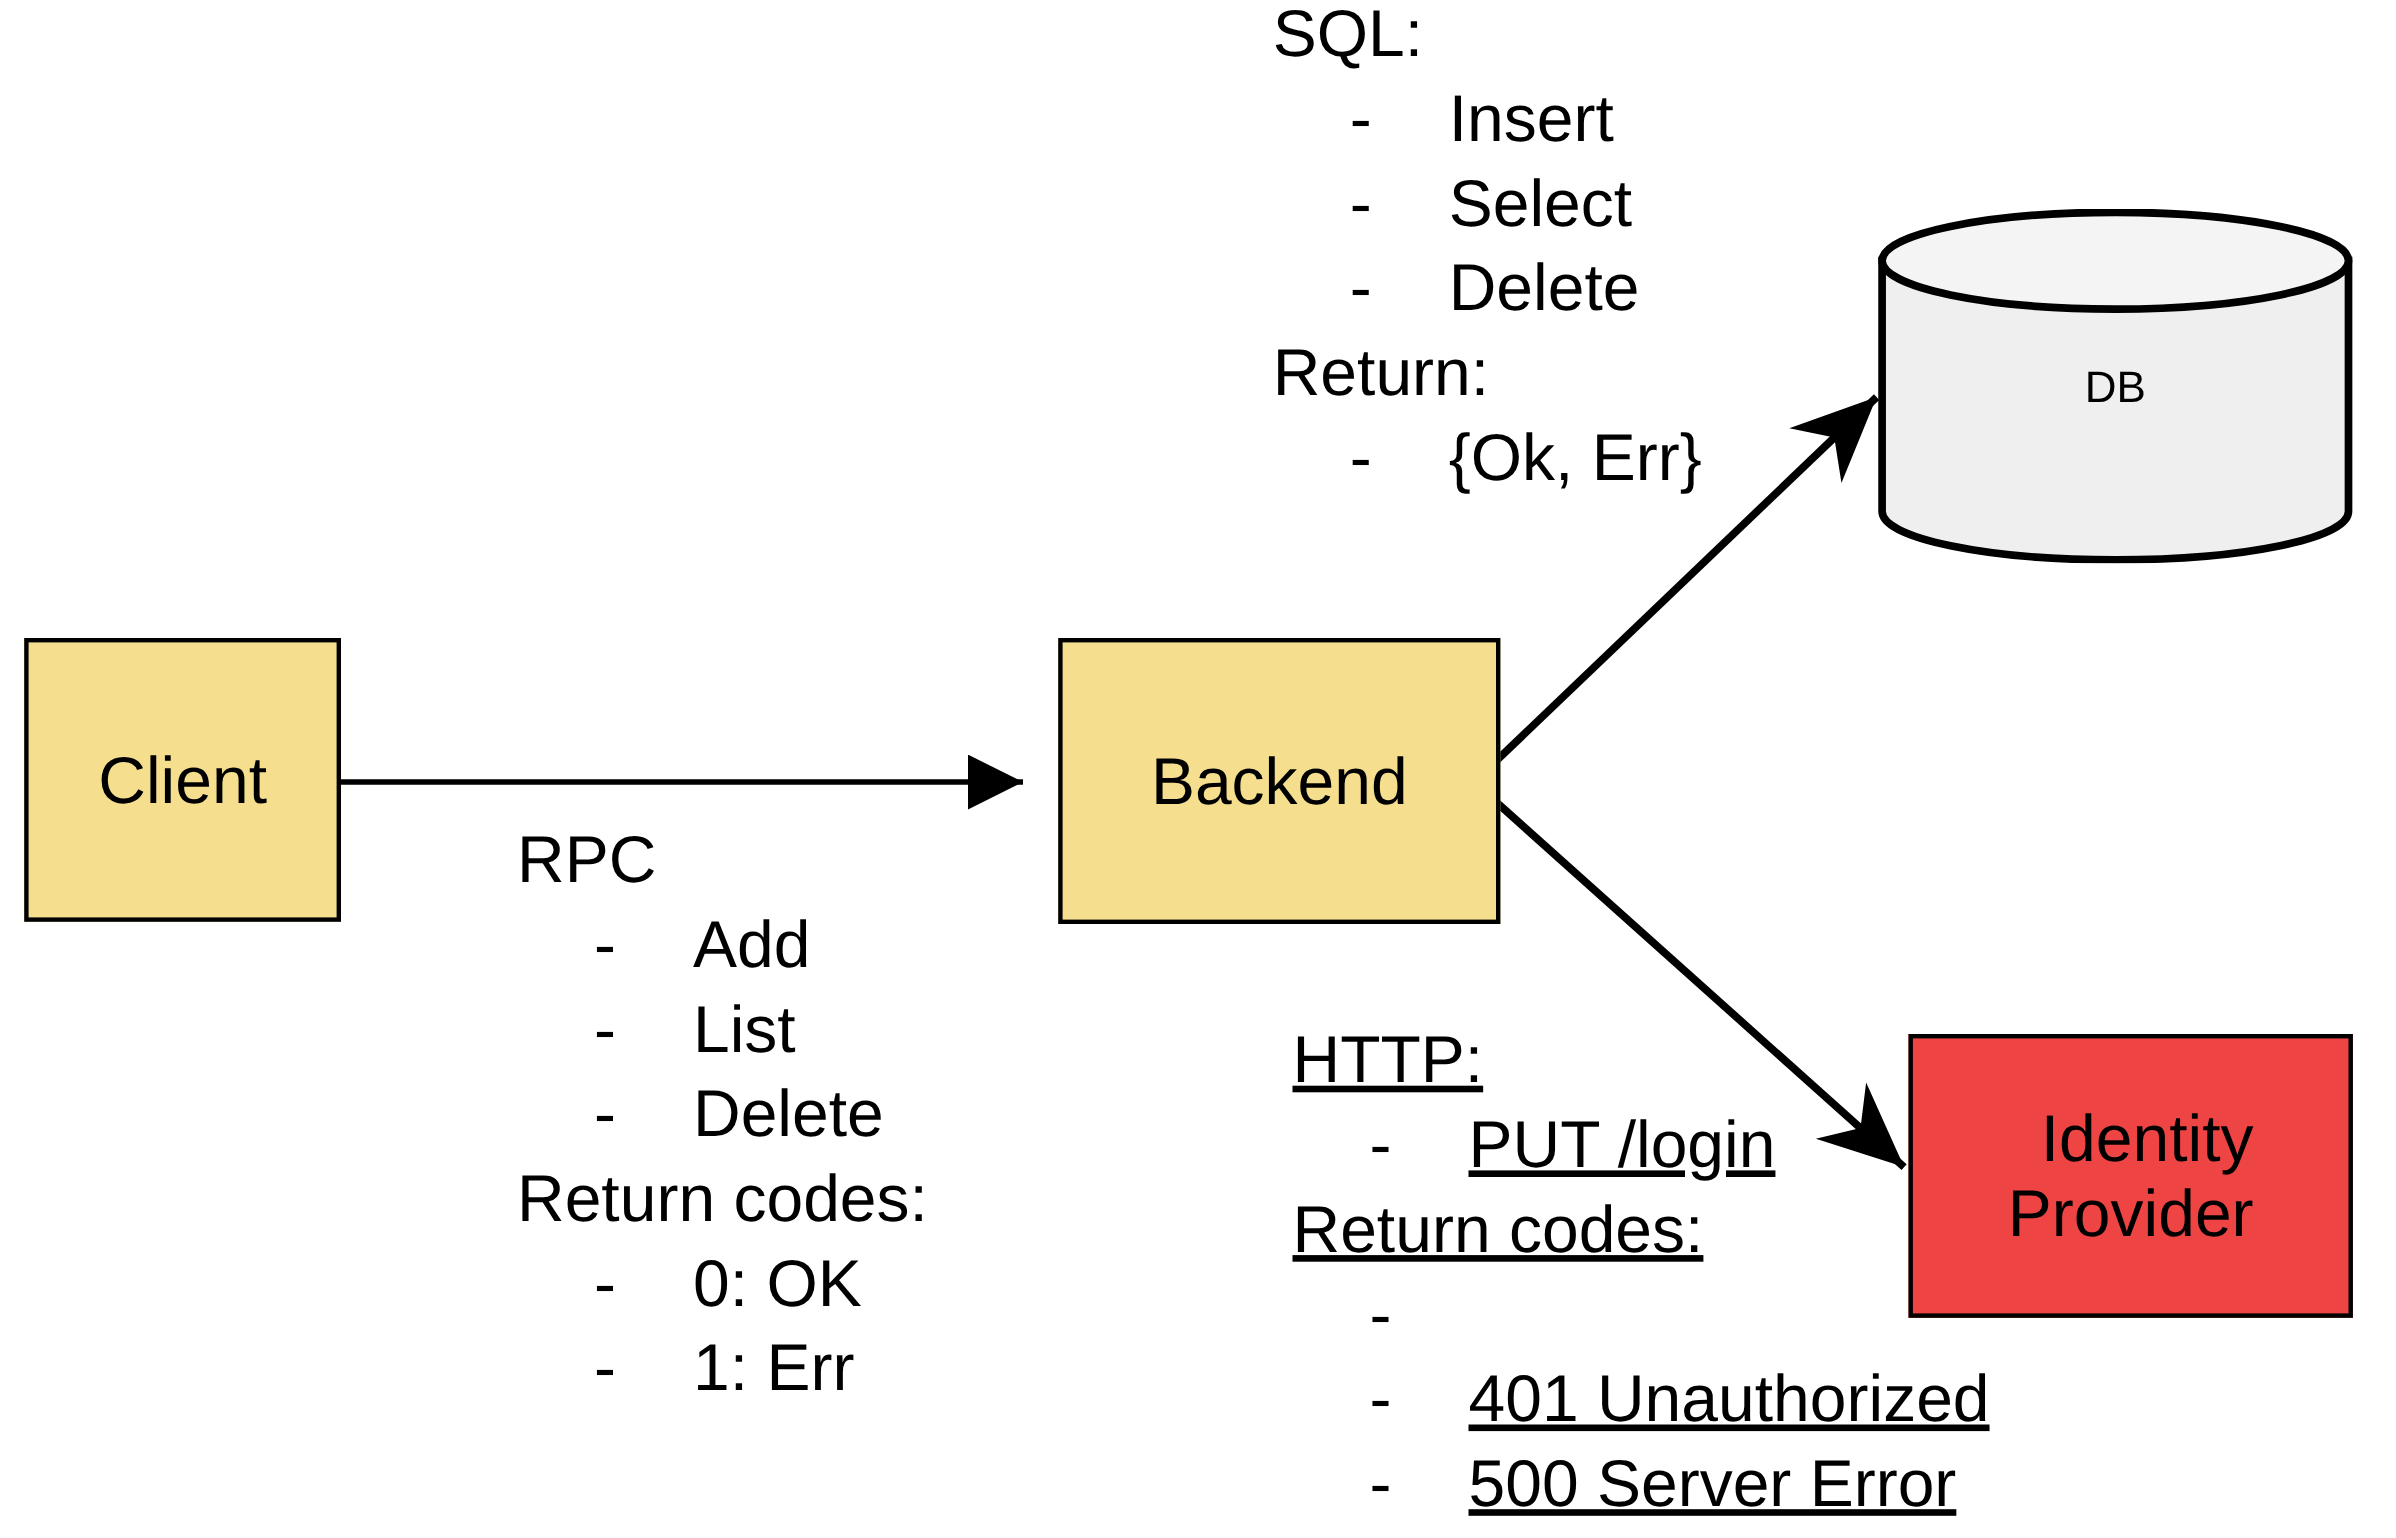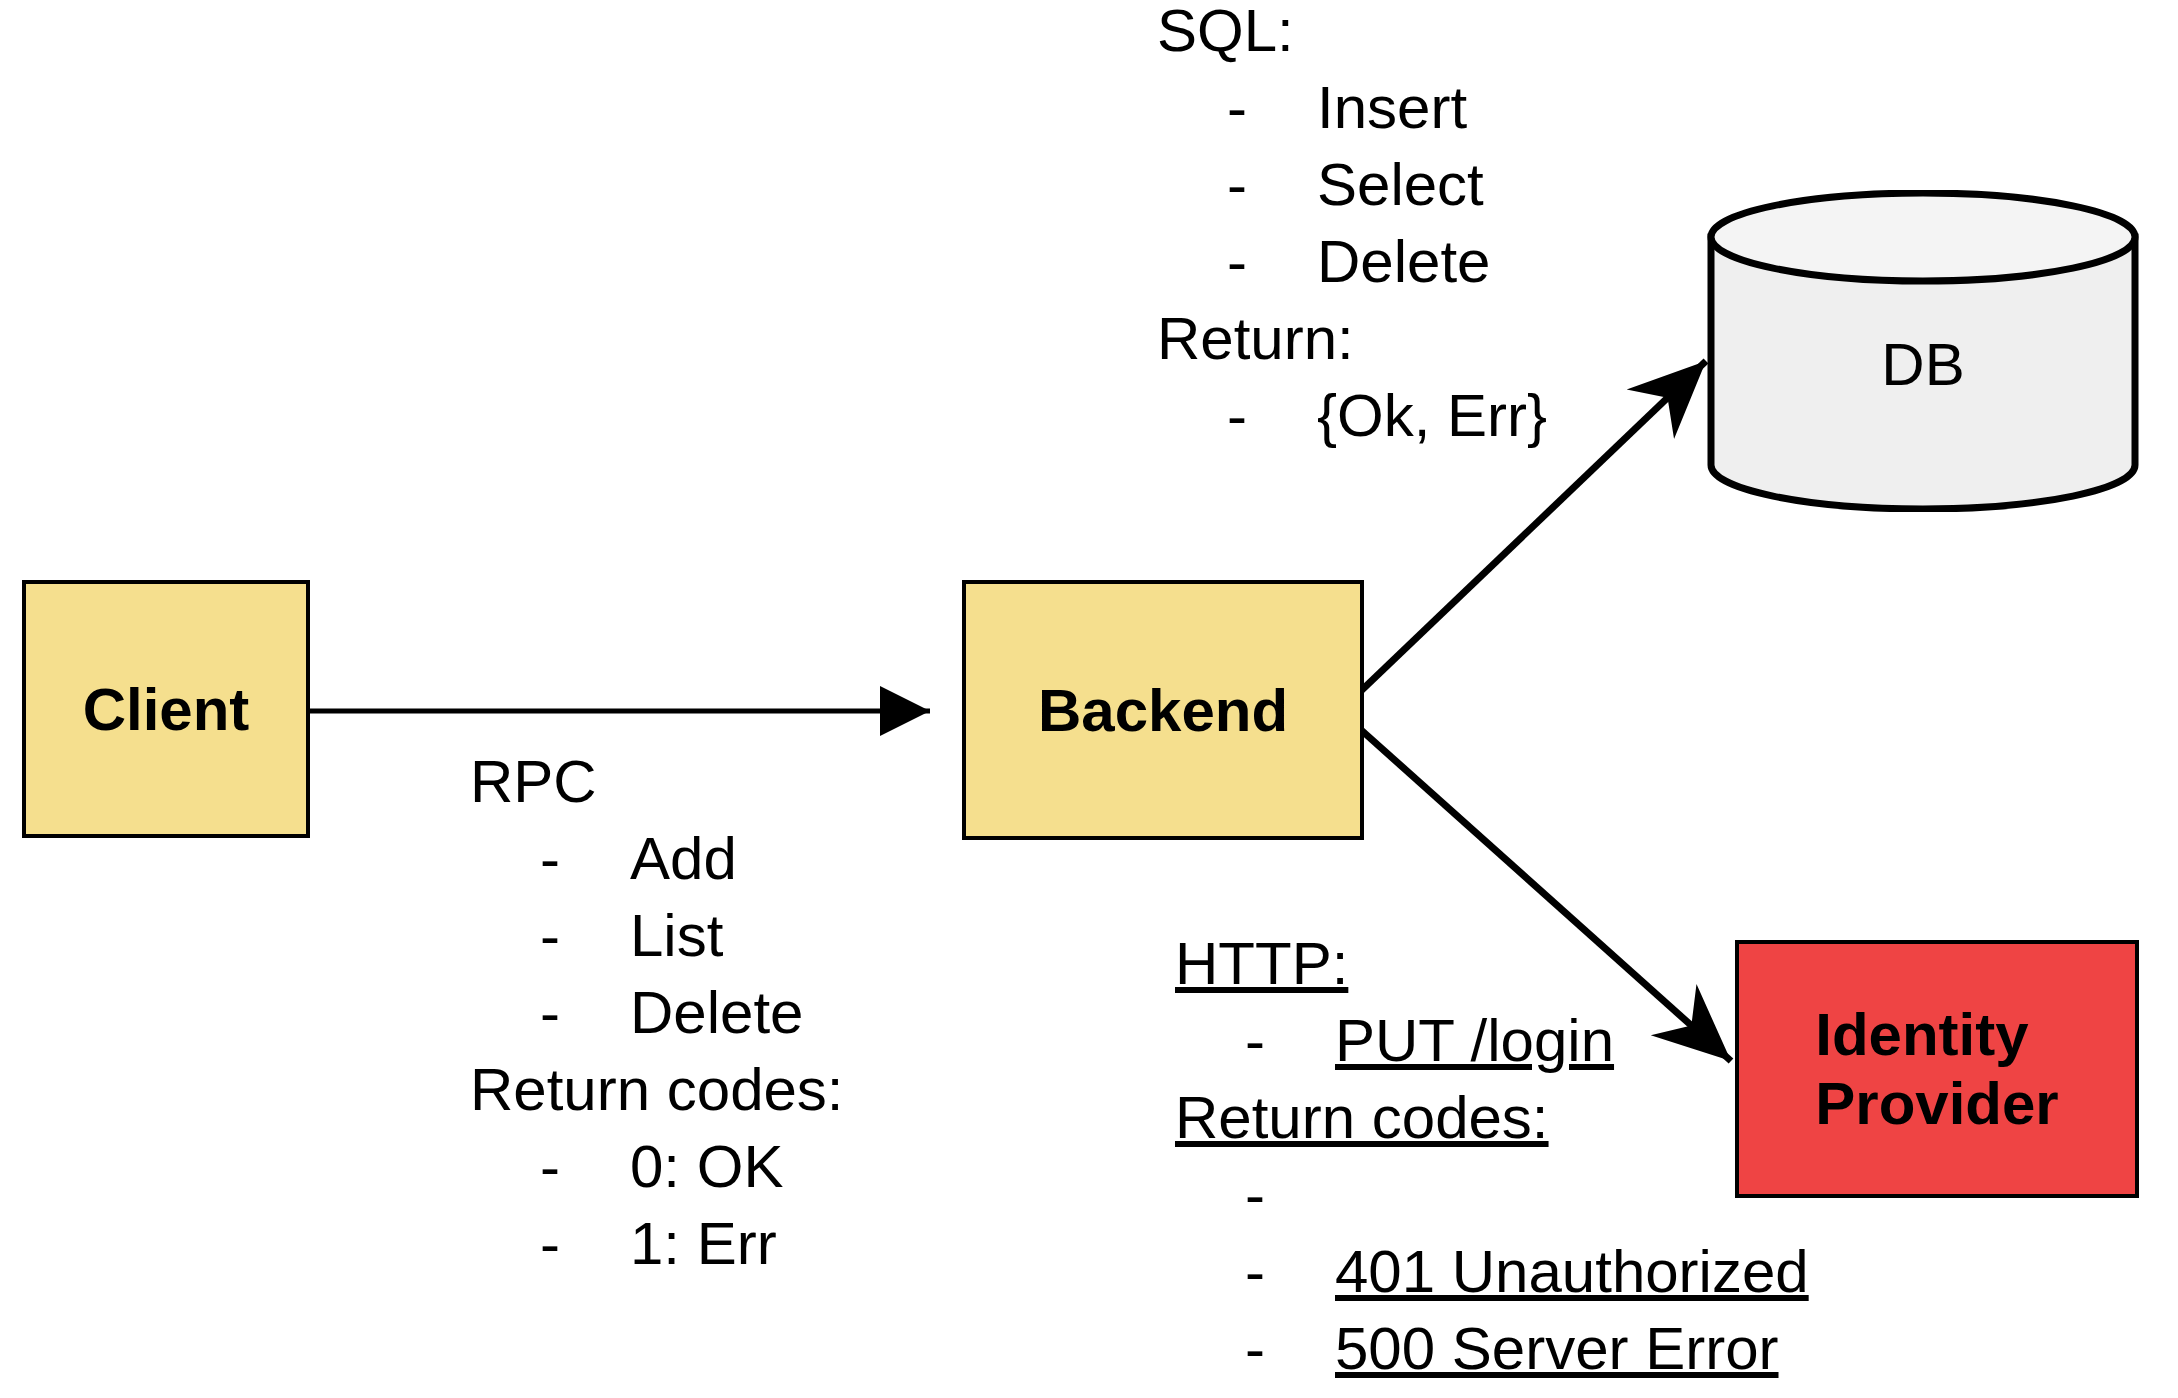--- a/index.html
+++ b/index.html
@@ -26,23 +26,22 @@
     width: 2178px;
     height: 1398px;
     pointer-events: none;
   }
   .node {
     position: absolute;
     box-sizing: border-box;
     display: flex;
     align-items: center;
     justify-content: center;
-    text-align: left;
+    text-align: right;
     line-height: 1.15;
-    font-weight: bold;
   }
   .node-box {
     border: 4px solid #000000;
   }
   .node-label {
     font-size: 60px;
     color: #000000;
     white-space: pre-line;
   }
   .annot {
@@ -66,21 +65,21 @@
     padding-left: 160px;
     height: 77px;
   }
   .annot li .dash {
     position: absolute;
     left: 70px;
     top: 0;
   }
   .db-label {
     position: absolute;
-    font-size: 60px;
+    font-size: 40px;
     color: #000000;
     width: 100%;
     text-align: center;
   }
 </style>
 </head>
 <body>
 
 <div id="canvas">
 

